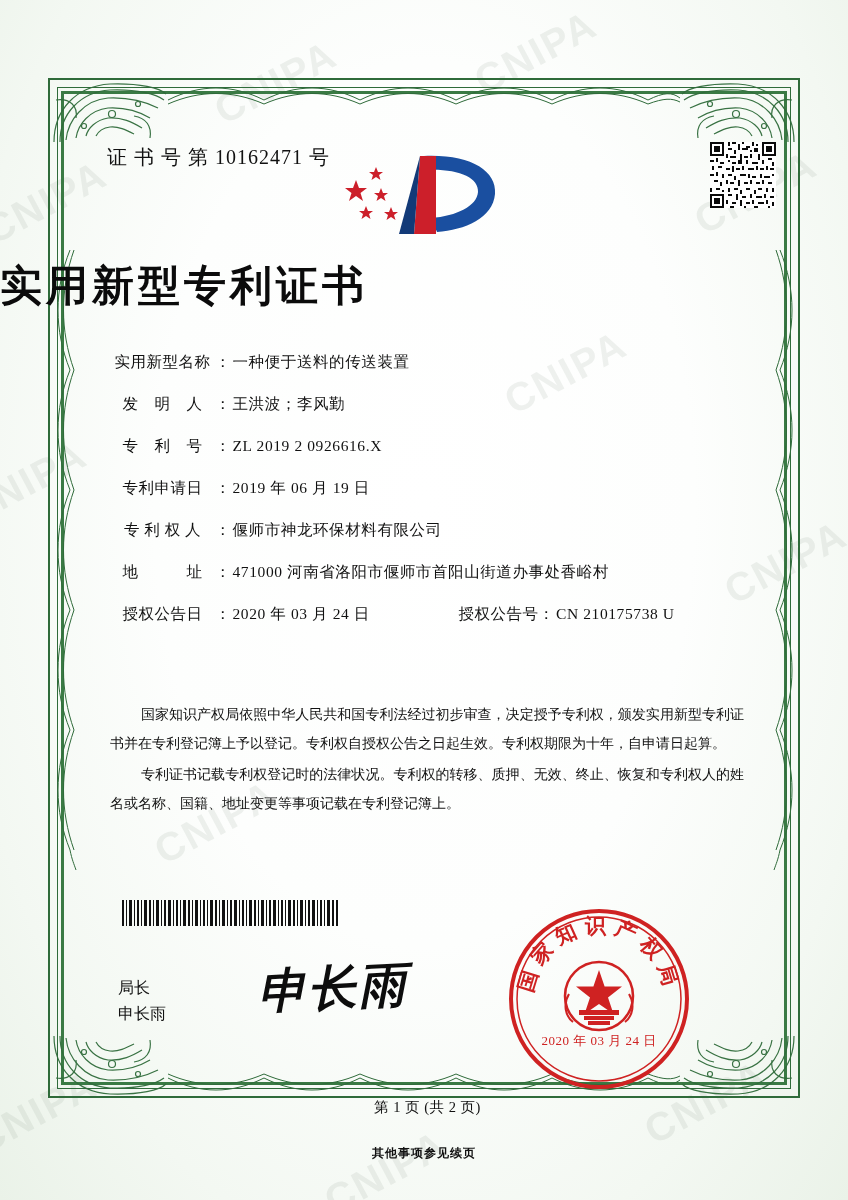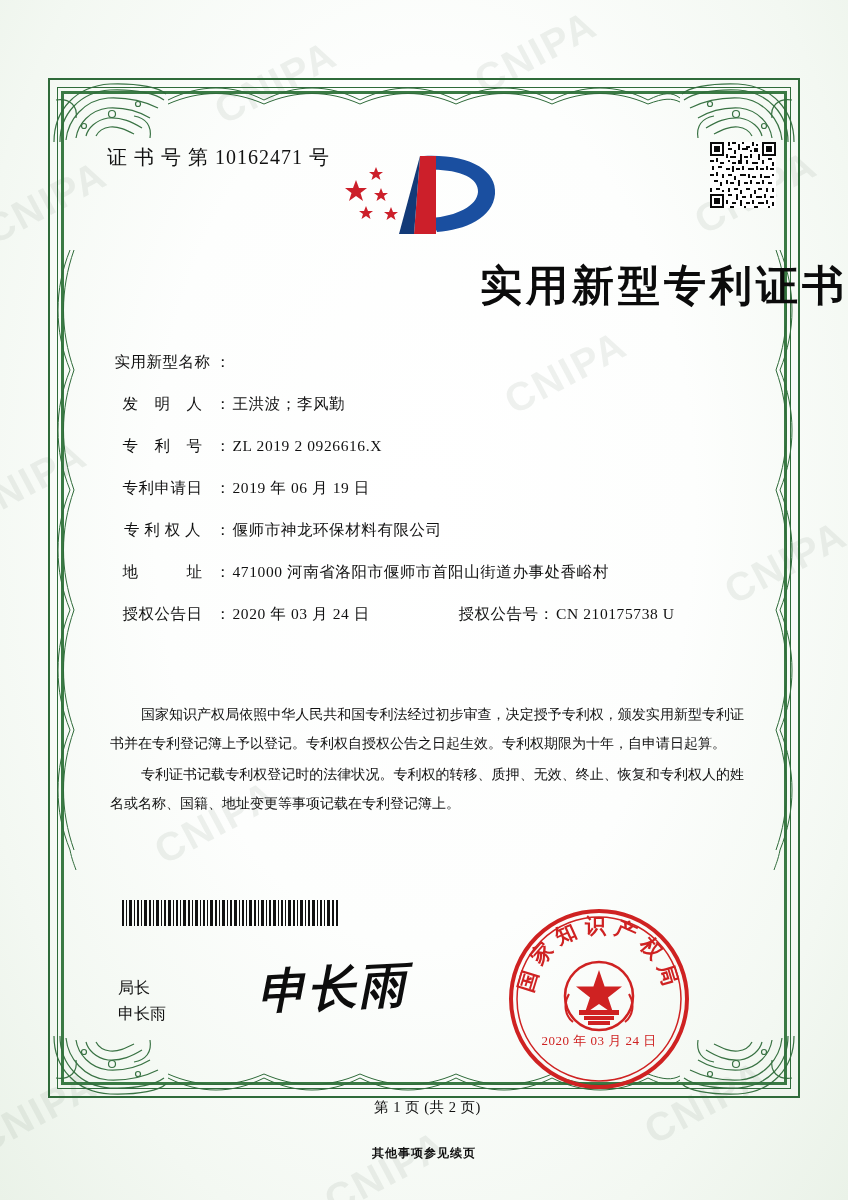--- a/index.html
+++ b/index.html
@@ -123,27 +123,26 @@
     transform: translateX(-50%);
     width: 210px;
     height: 98px;
   }
 
   .title {
     position: absolute;
     left: 0;
     right: 0;
     top: 258px;
-    text-align: right;
+    text-align: left;
     font-size: 42px;
     font-weight: 700;
     letter-spacing: 4px;
     color: #0b0b0b;
     font-family: "DejaVu Serif", "Liberation Serif", serif;
-    padding-left: 28px;
   }
 
   
   .fields {
     position: absolute;
     left: 110px;
     top: 354px;
     width: 640px;
     font-size: 15.5px;
     line-height: 1;
@@ -507,20 +506,21 @@
       <polygon points="72,59 74,64 79,64 75,67 76.5,72 72,69 67.5,72 69,67 65,64 70,64"></polygon>
     </g>
   </svg>
 
   <div class="title">实用新型专利证书</div>
 
   <div class="fields">
     <div class="field-row">
       <span class="field-label">实用新型名称</span>
       <span class="field-colon">：</span>
+      <span class="field-value">一种便于送料的传送装置</span>
     </div>
     <div class="field-row">
       <span class="field-label">发　明　人</span>
       <span class="field-colon">：</span>
       <span class="field-value">王洪波；李风勤</span>
     </div>
     <div class="field-row">
       <span class="field-label">专　利　号</span>
       <span class="field-colon">：</span>
       <span class="field-value">ZL 2019 2 0926616.X</span>

